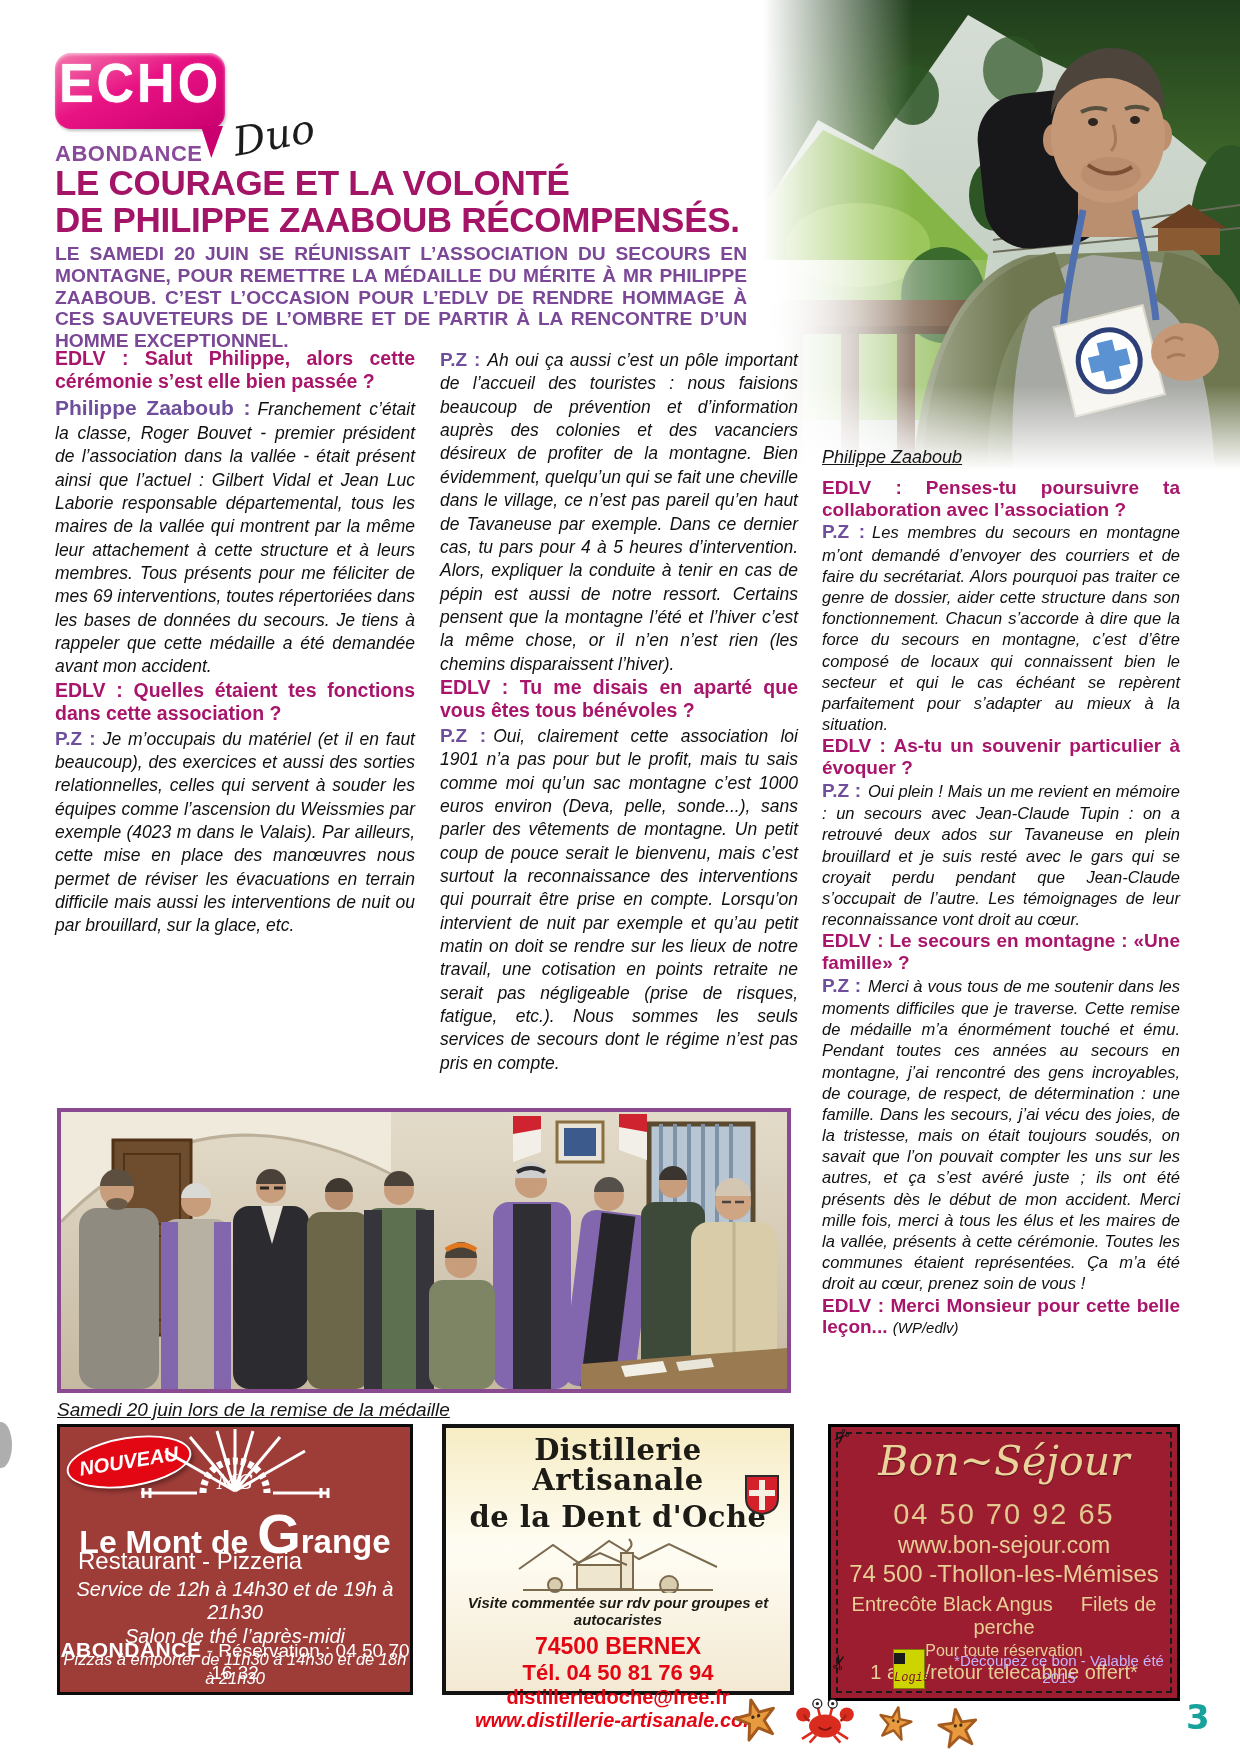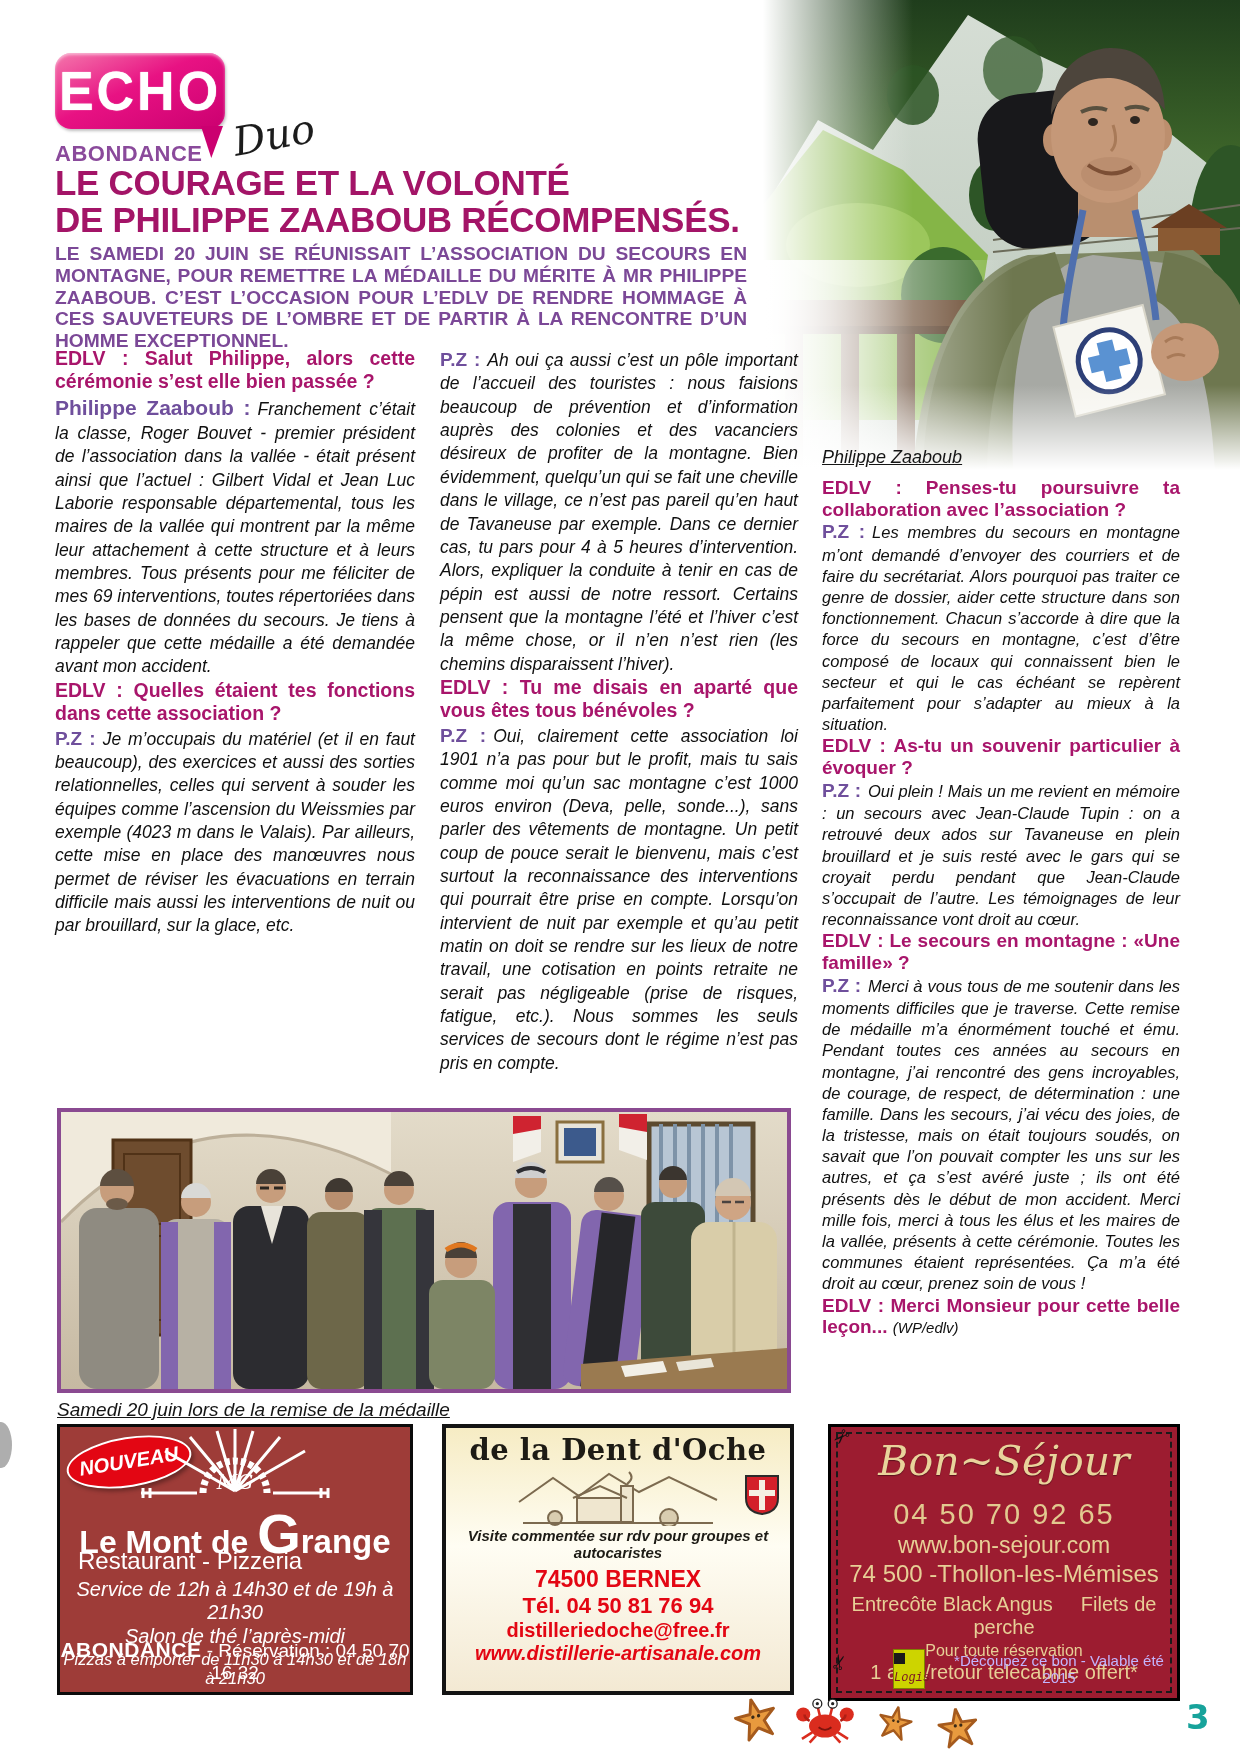--- a/index.html
+++ b/index.html
@@ -4,21 +4,21 @@
 <style>
   html,body{margin:0;padding:0;background:#777;}
   #page{position:relative;width:1240px;height:1754px;background:#ffffff;margin:0 auto;
         font-family:"Liberation Sans",sans-serif;overflow:hidden;}
   .abs{position:absolute;}
 
   
   .logo-bubble{left:55px;top:53px;width:170px;height:76px;border-radius:16px;
     background:linear-gradient(155deg,#f478ac 0%,#e81283 45%,#cb0070 100%);
     box-shadow:inset 0 2px 3px rgba(255,255,255,.5), 1px 2px 3px rgba(0,0,0,.25);
-    display:flex;align-items:center;justify-content:center;}
+    display:flex;justify-content:center;}
   .logo-bubble span{color:#fff;font-weight:bold;font-size:52px;letter-spacing:3px;
     text-shadow:0 0 1px #fff;transform:scaleY(1.05);}
   .logo-tail{left:197px;top:126px;width:26px;height:32px;background:#cb0070;
     clip-path:polygon(15% 0,100% 0,55% 100%);}
   .logo-script{left:233px;top:112px;font-family:"DejaVu Serif",serif;font-style:italic;
     font-size:40px;color:#1c1c1c;transform:rotate(-10deg);}
 
   .kicker{left:55px;top:141px;font-size:22px;font-weight:bold;color:#8a4a9b;letter-spacing:.5px;}
   .title{left:55px;top:164px;width:720px;font-size:35px;font-weight:bold;color:#a31467;
     line-height:1.06;letter-spacing:-.3px;}
@@ -304,20 +304,21 @@
     <div class="mg-sub">Restaurant - Pizzeria</div>
     <div class="mg-lines">
       <div class="mg-l1">Service de 12h à 14h30 et de 19h à 21h30</div>
       <div class="mg-l2">Salon de thé l’après-midi</div>
       <div class="mg-l3">Pizzas à emporter de 11h30 à 14h30 et de 18h à 21h30</div>
     </div>
     <div class="mg-foot"><b>ABONDANCE</b> <span>- Réservation : 04 50 70 16 32</span></div>
   </div>
 
   <div class="ad" id="ad-dist">
+    <div class="d-title">Distillerie Artisanale</div>
     <div class="d-title">de la Dent d'Oche</div>
     <svg class="d-crest" width="36" height="42" viewBox="0 0 36 42">
       <path d="M2,2 h32 v22 q0,14 -16,16 q-16,-2 -16,-16 Z" fill="#d3202a" stroke="#2b2b2b" stroke-width="2"></path>
       <path d="M15,6 h6 v10 h10 v6 h-10 v14 h-6 v-14 h-10 v-6 h10 Z" fill="#f5f0e2"></path>
     </svg>
     <svg class="d-draw" width="210" height="58" viewBox="0 0 210 58">
       <g stroke="#7c6a4f" stroke-width="2" fill="none">
         <path d="M6,34 L40,10 L66,28 L96,6 L126,24 L156,9 L204,32"></path>
         <rect x="64" y="30" width="46" height="24" fill="#efe6cf"></rect>
         <rect x="108" y="18" width="12" height="36" fill="#efe6cf"></rect>

